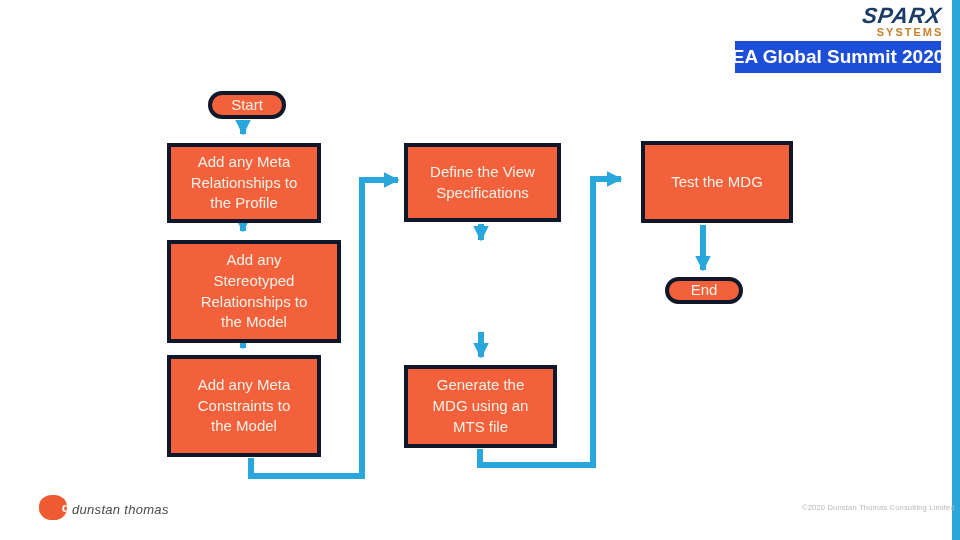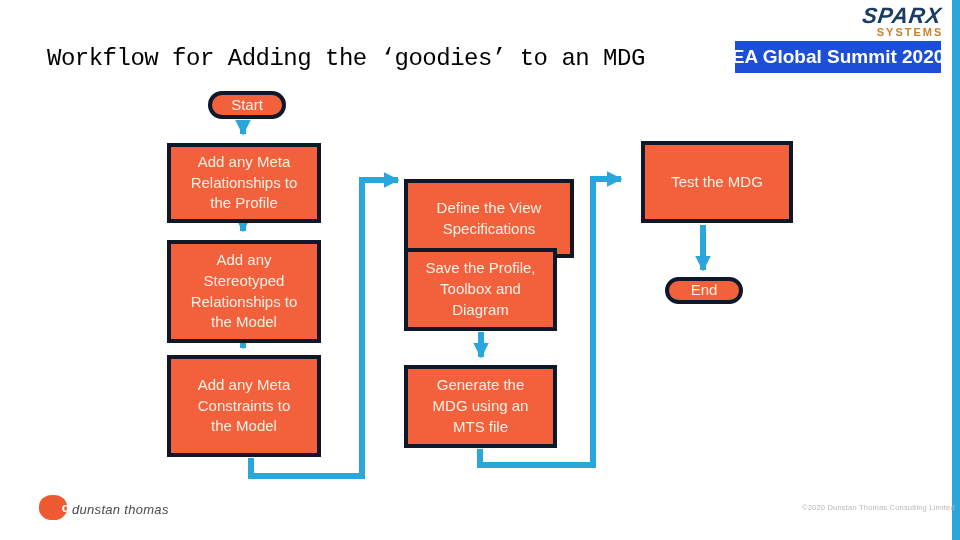--- a/index.html
+++ b/index.html
@@ -43,21 +43,20 @@
     font-size:13px; letter-spacing:-1px; display:flex; align-items:center; justify-content:center;padding-left:28px;
   }
   .company { position:absolute; left:72px; top:502px; font-size:13px; color:#4A4A4A; letter-spacing:0.3px;font-style:italic; }
   .copyright { position:absolute; left:802px; top:503px; font-size:7.5px; color:#B8B8B8; letter-spacing:0.2px; }
 </style>
 </head>
 <body>
 
 <div class="slide">
 
-  <div class="title">Workflow for Adding the ‘goodies’ to an MDG</div>
 
   <div class="sparx">
     <div class="sparx-name">SPARX</div>
     <div class="sparx-sub">SYSTEMS</div>
   </div>
 
   <div class="banner">EA Global Summit 2020</div>
 
   <div class="side-bar"></div>
 
@@ -78,35 +77,32 @@
       <path d="M703 225 L703 270" marker-end="url(#ah)"></path>
     </g>
   </svg>
 
   <div class="node terminator" style="left:208px; top:91px; width:78px; height:28px;">Start</div>
 
   <div class="node" style="left:167px; top:143px; width:154px; height:80px;">Add any Meta
 Relationships to
 the Profile</div>
 
-  <div class="node" style="left:167px; top:240px; width:154px; height:103px;">Add any
+  <div class="node" style="left:167px; top:240px; width:174px; height:103px;">Add any
 Stereotyped
 Relationships to
 the Model</div>
 
   <div class="node" style="left:167px; top:355px; width:154px; height:102px;">Add any Meta
 Constraints to
 the Model</div>
 
-  <div class="node" style="left:404px; top:143px; width:170px; height:79px;margin-top:36px;">Define the View
+  <div class="node" style="left:404px; top:143px; width:157px; height:79px;">Define the View
 Specifications</div>
 
-  <div class="node" style="left:404px; top:248px; width:153px; height:83px;">Save the Profile,
-Toolbox and
-Diagram</div>
 
   <div class="node" style="left:404px; top:365px; width:153px; height:83px;">Generate the
 MDG using an
 MTS file</div>
 
   <div class="node" style="left:641px; top:141px; width:152px; height:82px;">Test the MDG</div>
 
   <div class="node terminator" style="left:665px; top:277px; width:78px; height:27px;">End</div>
 
   <div class="dt-logo">dt</div>

